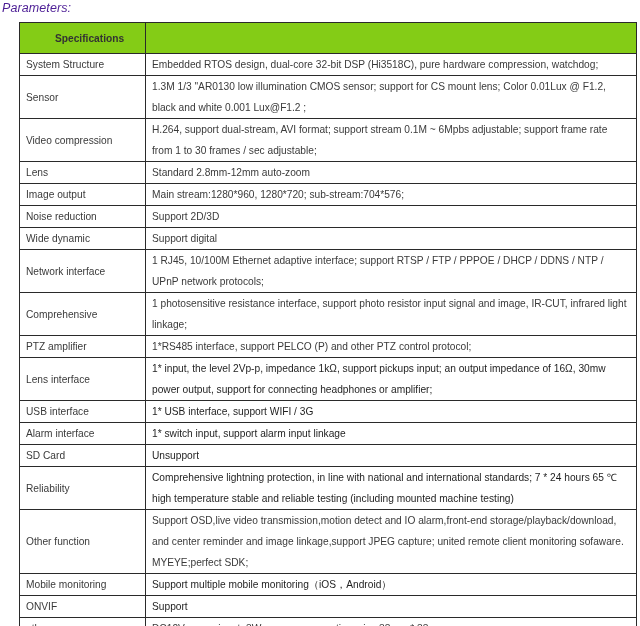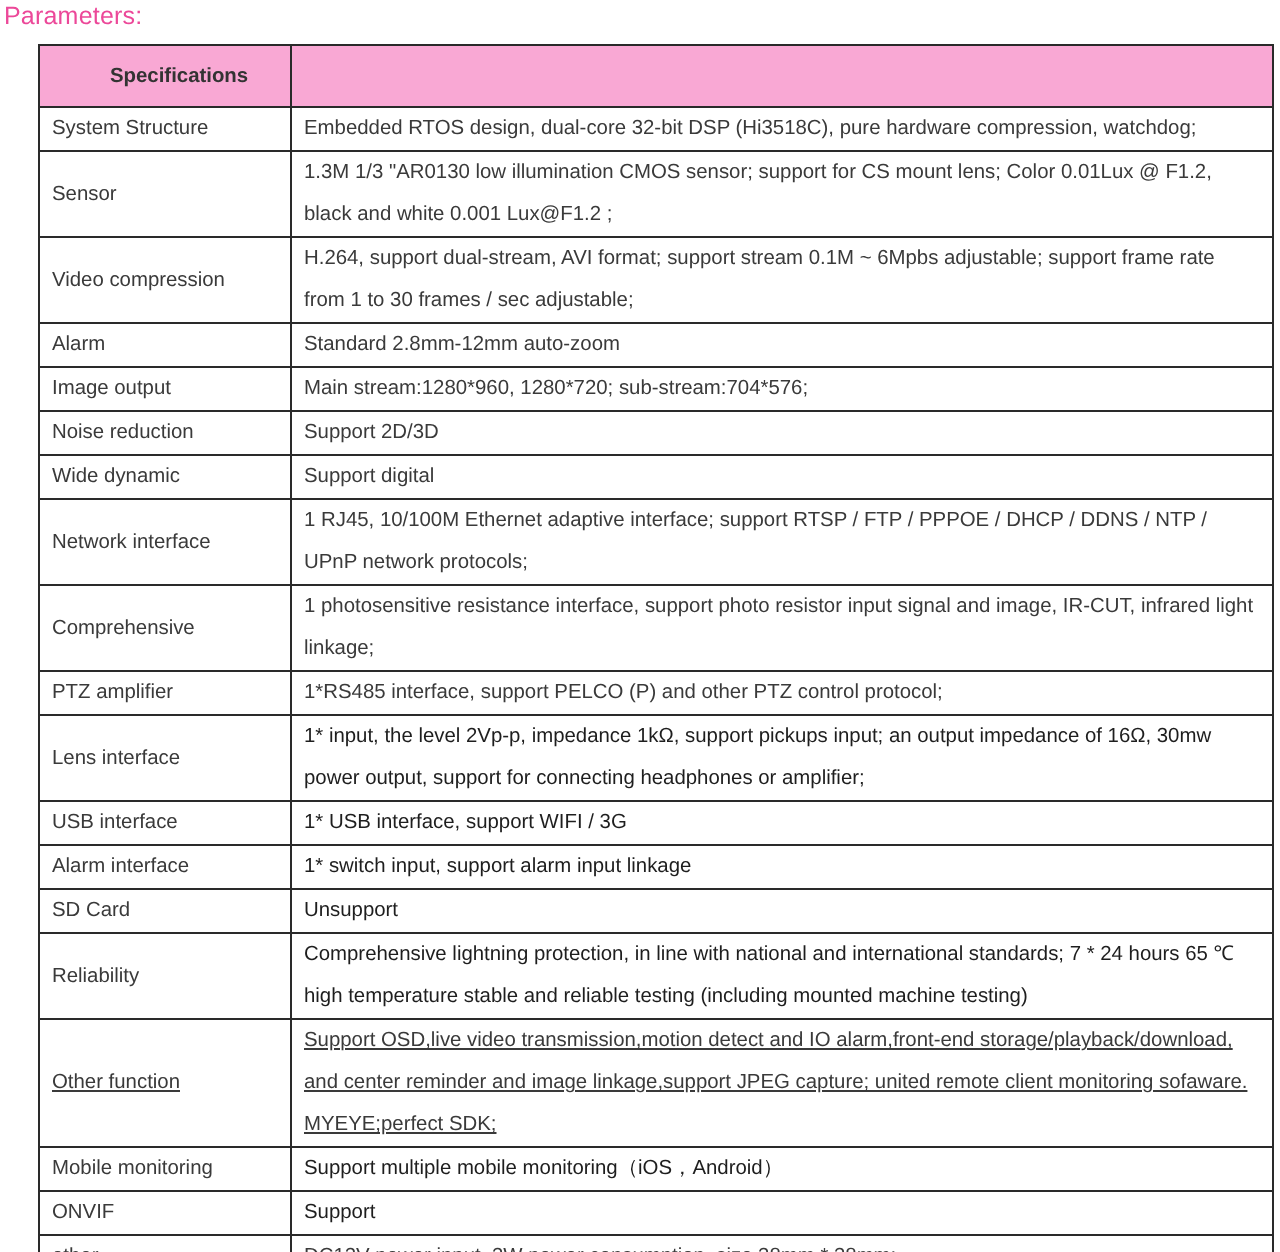--- a/index.html
+++ b/index.html
@@ -2,38 +2,38 @@
 <html><head>
 <meta charset="utf-8">
 <style>
   html, body { margin: 0; padding: 0; background: #ffffff; }
   body {
     width: 640px; height: 626px; overflow: hidden; position: relative;
     font-family: "Liberation Sans", sans-serif; color: #333;
   }
   .page-heading {
     position: absolute; left: 2px; top: 1px;
-    font-size: 12.5px; color: #ec4899; letter-spacing: 0.1px;
+    font-size: 12.5px; color: #4c1d95; letter-spacing: 0.1px; font-style: italic;
   }
   table.spec {
     position: absolute; left: 19px; top: 22px;
     width: 617px; border-collapse: collapse; table-layout: fixed;
     font-size: 10.2px; color: #3a3a3a;
   }
   table.spec td, table.spec th {
     border: 1.5px solid #2a2a2a;
     padding: 0 6px; vertical-align: middle; text-align: left;
     line-height: 21px; font-weight: normal;
   }
   table.spec col.c1 { width: 126px; }
   table.spec col.c2 { width: 491px; }
-  tr.head th { background: #f9a8d4; height: 30px; font-weight: bold; color: #333; padding-left: 35px; }
+  tr.head th { background: #84cc16; height: 30px; font-weight: bold; color: #333; padding-left: 35px; }
   tr.h1 td { height: 20px; }
   tr.h2 td { height: 41px; }
-  tr.h3 td { height: 61px; text-decoration: underline; }
+  tr.h3 td { height: 61px; }
   td.val { color: #3a3a3a; }
   td.val.dark { color: #1e1e1e; }
 </style>
 </head>
 <body>
 
 <div class="page-heading">Parameters:</div>
 
 <table class="spec">
   <colgroup>
@@ -51,21 +51,21 @@
   </tr>
   <tr class="h2">
     <td>Sensor</td>
     <td class="val">1.3M 1/3 "AR0130 low illumination CMOS sensor; support for CS mount lens; Color 0.01Lux @ F1.2, black and white 0.001 Lux@F1.2 ;</td>
   </tr>
   <tr class="h2">
     <td>Video compression</td>
     <td class="val">H.264, support dual-stream, AVI format; support stream 0.1M ~ 6Mpbs adjustable; support frame rate from 1 to 30 frames / sec adjustable;</td>
   </tr>
   <tr class="h1">
-    <td>Alarm</td>
+    <td>Lens</td>
     <td class="val">Standard 2.8mm-12mm auto-zoom</td>
   </tr>
   <tr class="h1">
     <td>Image output</td>
     <td class="val">Main stream:1280*960, 1280*720; sub-stream:704*576;</td>
   </tr>
   <tr class="h1">
     <td>Noise reduction</td>
     <td class="val">Support 2D/3D</td>
   </tr>

